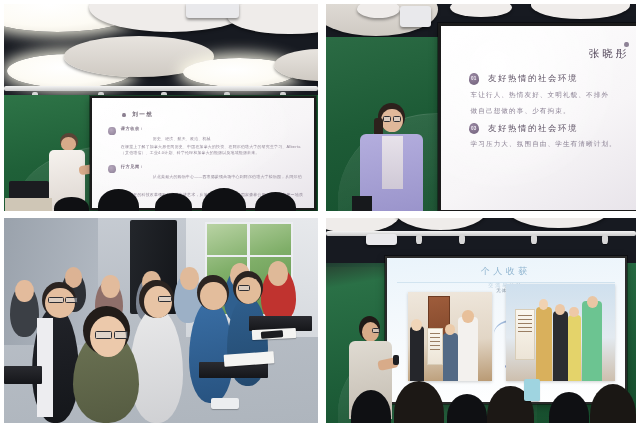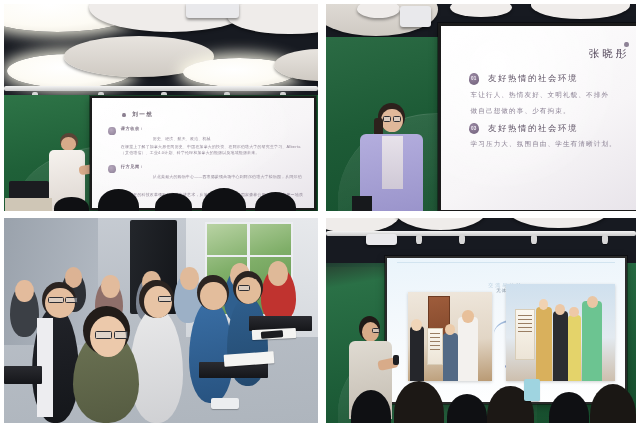--- a/index.html
+++ b/index.html
@@ -471,20 +471,21 @@
       <div class="spot" style="left:29%;top:34%"></div>
       <div class="spot" style="left:43%;top:34%"></div>
       <div class="spot" style="left:66%;top:34%"></div>
       <div class="spot" style="left:89%;top:34%"></div>
     </div>
 
     <div class="greenwall" style="height:78%;background:linear-gradient(170deg,#35805055 0%,#2a7046 12%,#1d5d38 60%,#164c2c 100%)"></div>
 
     <div class="screen" style="left:19%;top:18.5%;width:78%;height:72%;border-width:2px;border-color:#2a2a2a">
       <div class="slide3">
+        <div class="s3-title">个人收获</div>
         <div class="s3-rule"></div>
         <div class="s3-sub">交流与体验</div>
         <div class="s3-deco-circle"></div>
         <div class="s3-badgetxt">无体验</div>
         <div class="s3-deco-arc"></div>
         <div class="s3-deco-stem"></div>
         <div class="s3-deco-base"></div>
 
         <div class="s3-photo" style="left:9%;top:24%;width:35%;height:62%">
           <div style="position:absolute;inset:0;background:linear-gradient(175deg,#efe7dc 0%,#e2d6c6 55%,#b99a74 100%)"></div>

